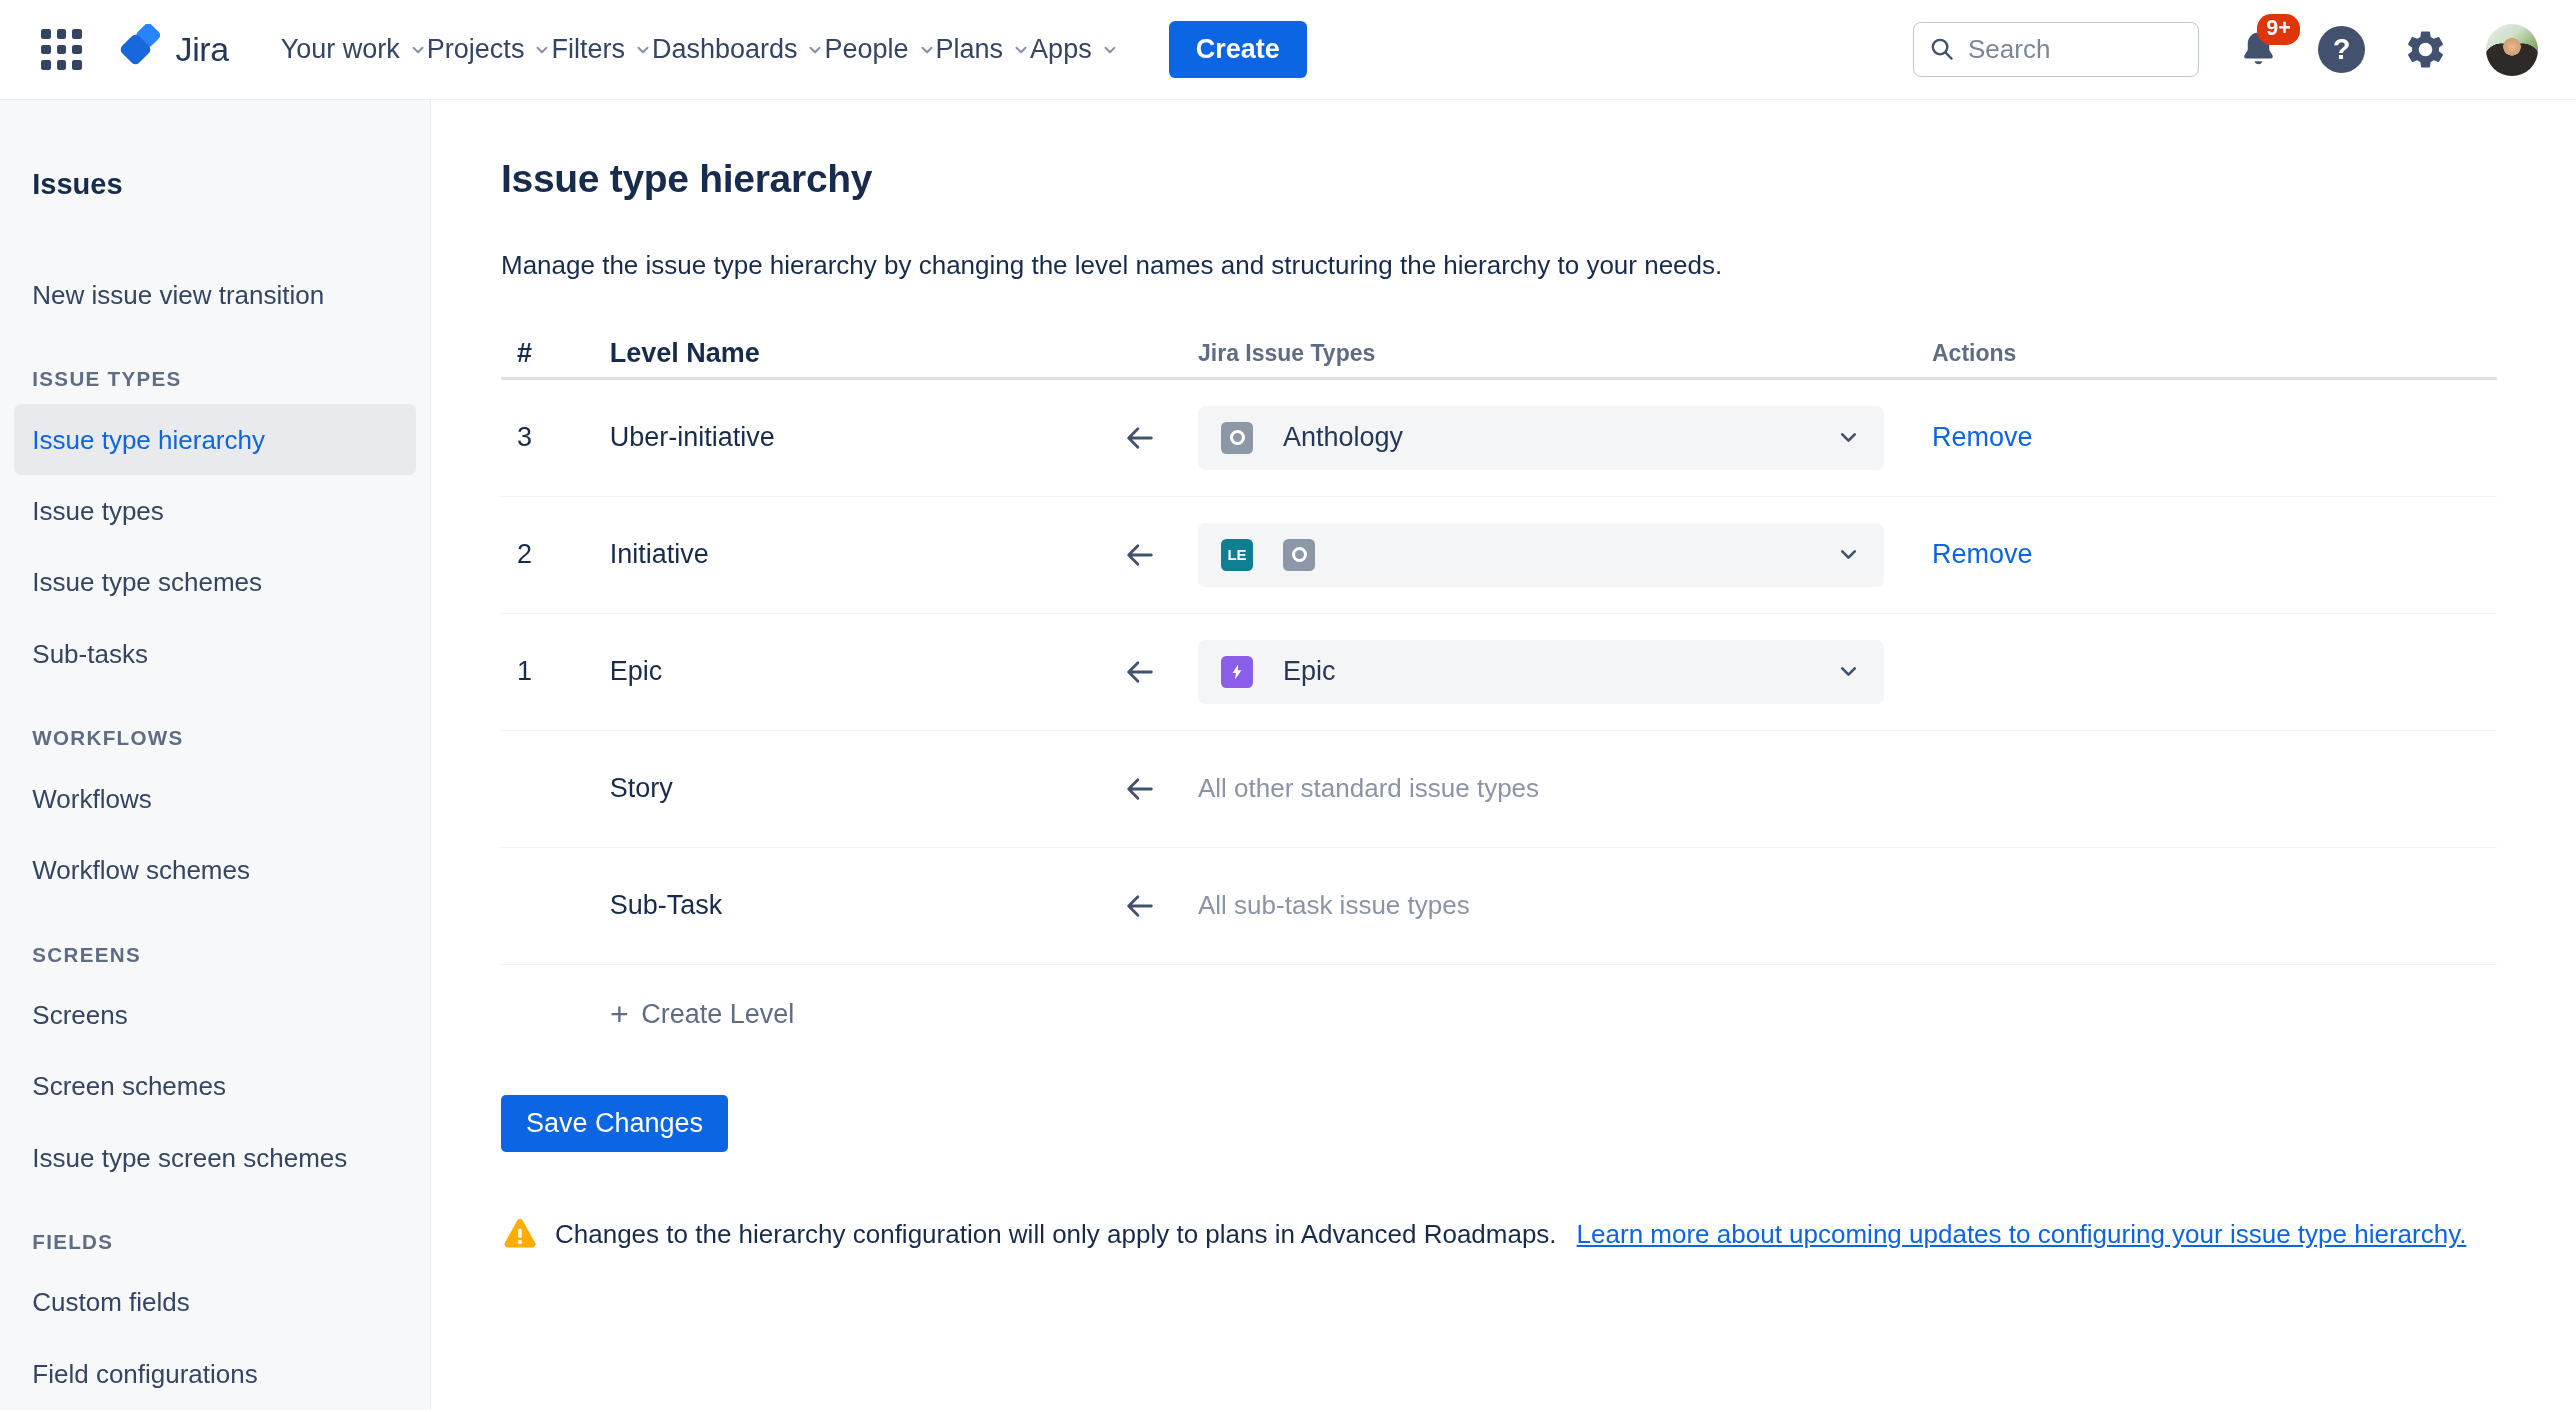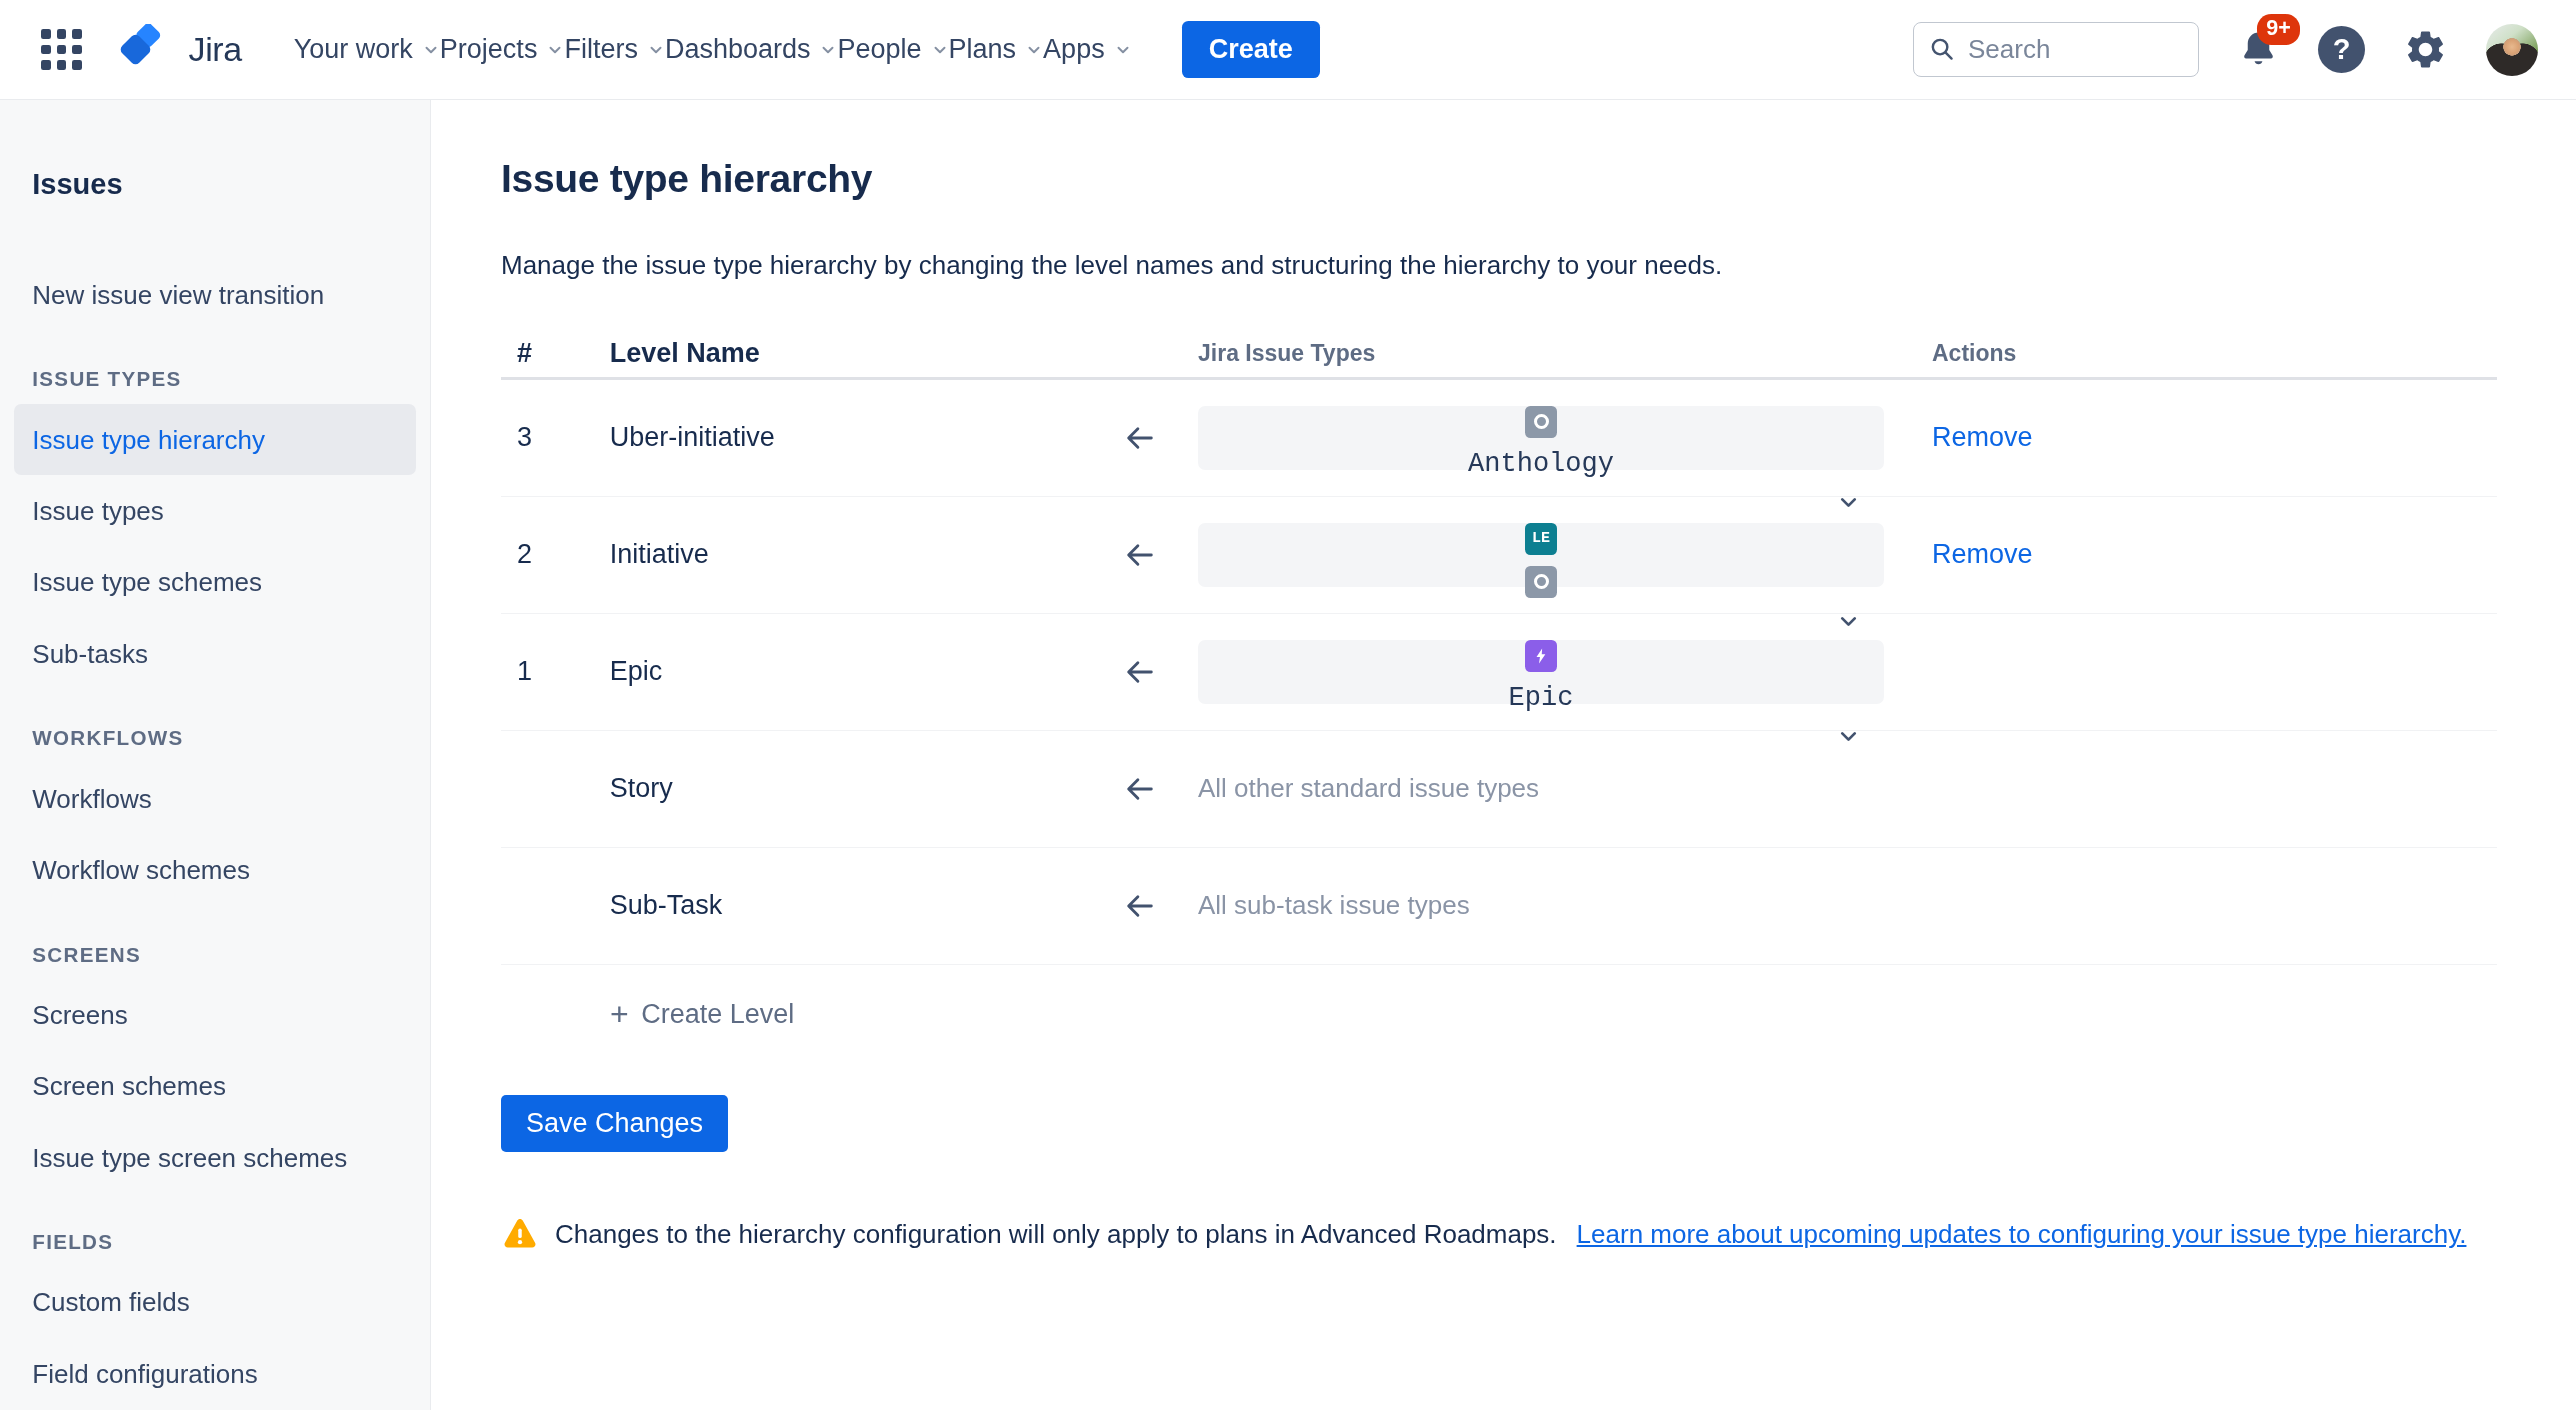--- a/index.html
+++ b/index.html
@@ -26,21 +26,21 @@
     font-family:"Liberation Sans",sans-serif;color:var(--heading-text);}
 
   
   .topnav{height:100px;background:#fff;border-bottom:1.8px solid var(--border-light);
     display:flex;align-items:center;padding:0 38px;}
   .topnav-left{display:flex;align-items:center;gap:27px;}
   .appswitcher{width:47px;height:47px;display:grid;grid-template-columns:repeat(3,9.8px);
     grid-template-rows:repeat(3,9.8px);gap:5.4px;align-content:center;justify-content:center;
     background:none;border:none;cursor:pointer;}
   .appswitcher span{background:var(--nav-text);border-radius:2.2px;}
-  .logo{display:flex;align-items:center;gap:25px;margin-left:3.6px;}
+  .logo{display:flex;align-items:center;gap:12px;margin-left:3.6px;}
   .logo-text{font-size:34px;font-weight:500;color:#253858;letter-spacing:-0.4px;}
   .menubar{display:flex;align-items:center;margin-left:25px;}
   .nav-item{display:flex;align-items:center;gap:9px;background:none;border:none;cursor:pointer;
     font-family:inherit;font-size:27px;font-weight:500;color:var(--nav-text);}
   .btn-create{margin-left:23px;background:var(--accent-blue);color:#fff;border:none;cursor:pointer;
     font-family:inherit;font-size:27px;font-weight:600;padding:13.4px 27px;border-radius:6.3px;}
   .topnav-right{margin-left:auto;display:flex;align-items:center;gap:38px;}
   .searchbox{display:flex;align-items:center;gap:10.7px;width:286px;height:55px;
     border:1.8px solid #C1C7D0;border-radius:8px;padding:0 14.3px;background:#fff;}
   .searchbox input{border:none;outline:none;font-family:inherit;font-size:26px;color:var(--heading-text);
@@ -81,21 +81,21 @@
   .t-head{height:47px;color:var(--muted-text);font-size:23px;font-weight:600;}
   .t-head .c-num{padding-left:16px;}
   .t-head .c-name{padding-left:10.7px;}
   .t-head .c-actions{padding-left:27px;}
   .t-rule{height:2.7px;background:var(--divider);}
   .t-row{height:117px;border-bottom:1.8px solid var(--row-divider);}
   .c-num{padding-left:16px;font-size:27px;color:var(--heading-text);}
   .c-name{padding-left:10.7px;font-size:27px;color:var(--heading-text);}
   .c-arrow{display:flex;justify-content:center;}
   .dropdown{width:686px;height:64px;background:var(--dropdown-bg);border-radius:7.2px;
-    display:flex;align-items:center;padding:0 23px;gap:11px;border:none;cursor:pointer;font-family:Liberation Mono, monospace;flex-direction:column;}
+    display:flex;align-items:center;padding:0 23px;gap:30px;border:none;cursor:pointer;font-family:Liberation Sans, sans-serif;}
   .dd-value{font-size:27px;font-weight:500;color:#253858;}
   .dd-chevron{margin-left:auto;display:flex;}
   .badge{width:32px;height:32px;border-radius:5.4px;display:flex;align-items:center;justify-content:center;flex-shrink:0;}
   .badge-teal{background:var(--badge-teal);color:#fff;font-size:15px;font-weight:700;}
   .badge-gray{background:var(--badge-gray);}
   .badge-gray i{display:block;width:15px;height:15px;border:3.6px solid #fff;border-radius:50%;}
   .badge-purple{background:var(--badge-purple);}
   .c-placeholder{font-size:26px;color:var(--placeholder-text);}
   .c-actions{padding-left:27px;}
   .link{color:var(--accent-blue);font-size:27px;font-weight:500;text-decoration:none;cursor:pointer;

